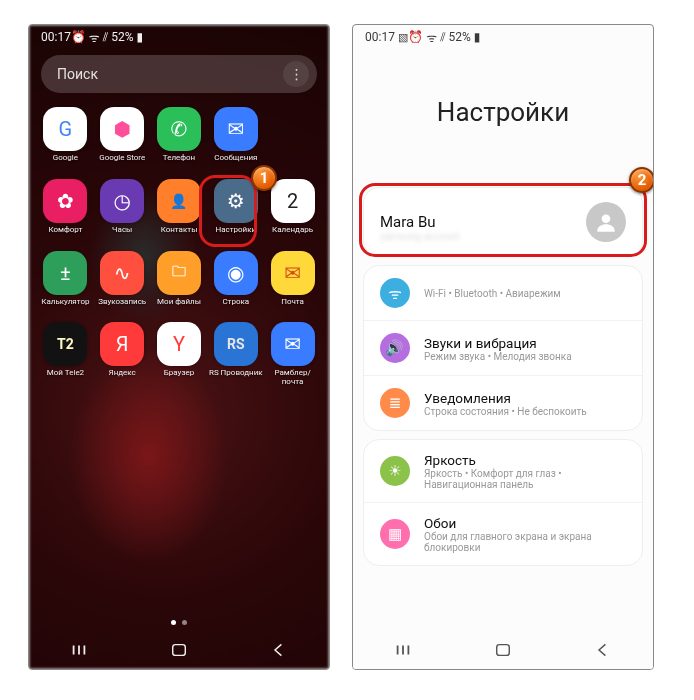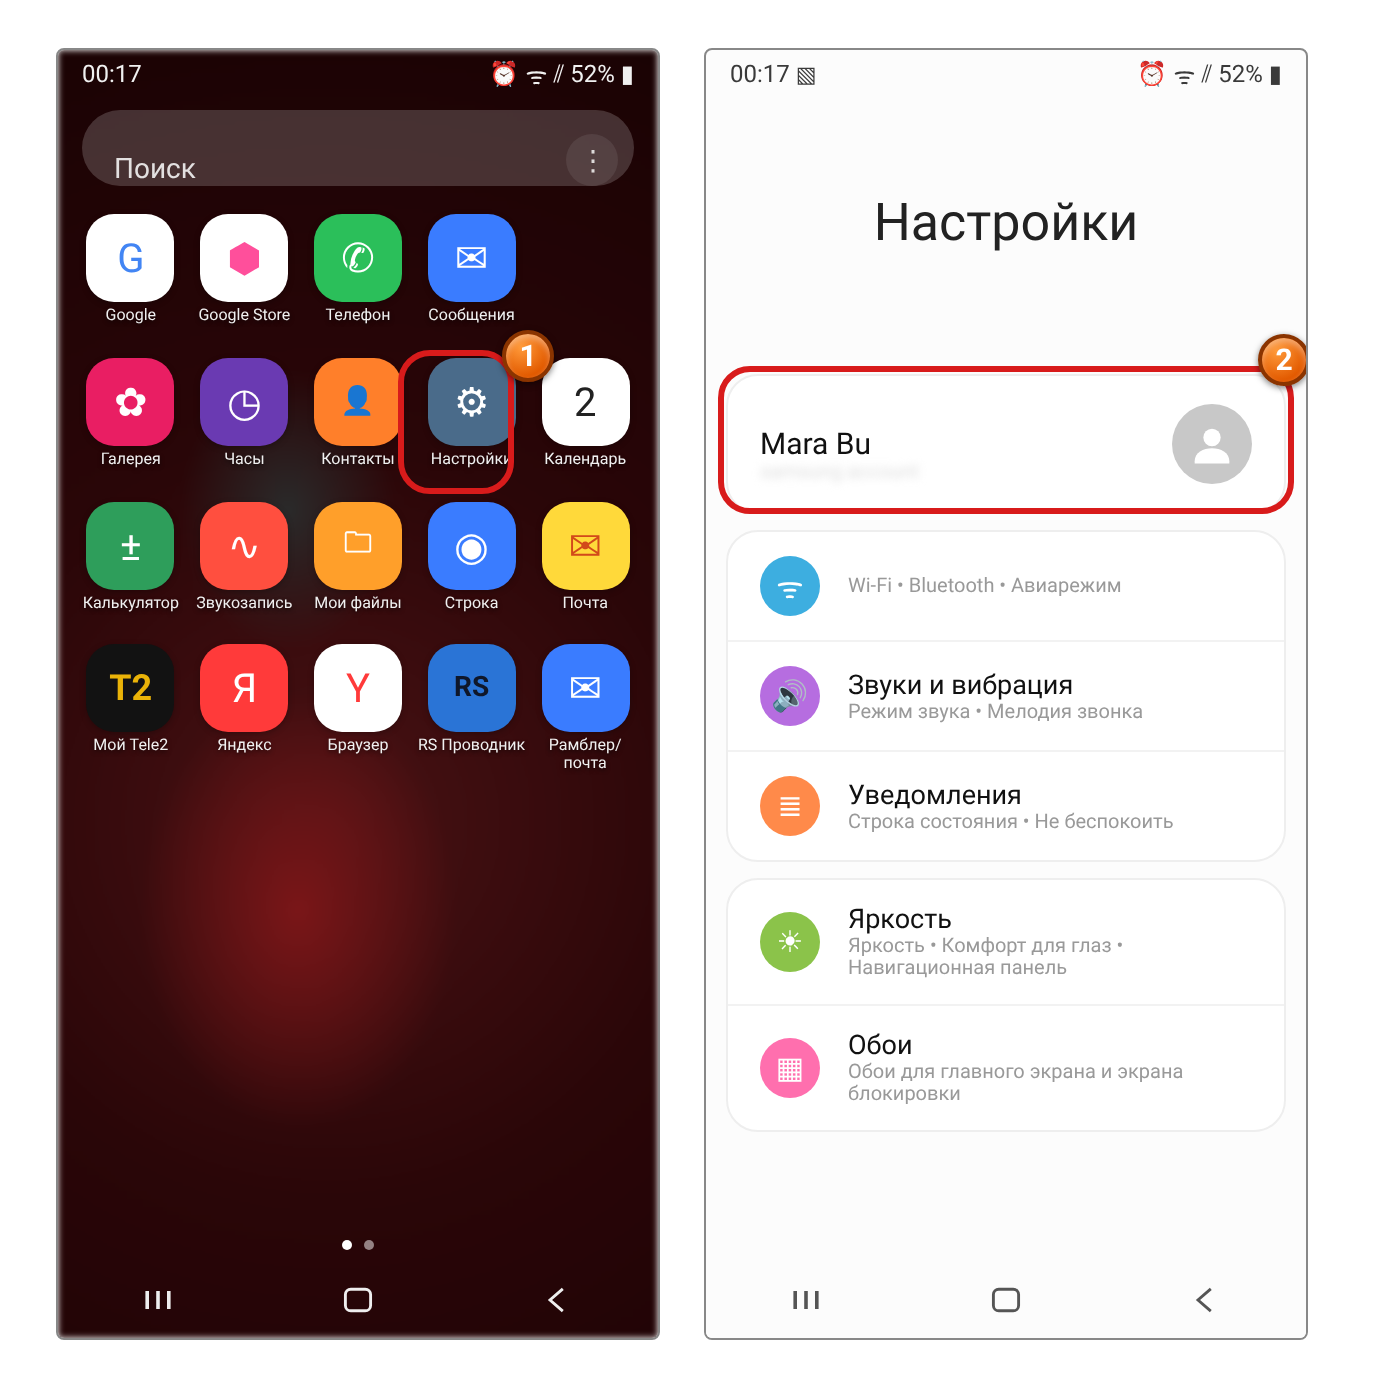--- a/index.html
+++ b/index.html
@@ -24,32 +24,32 @@
   .wallpaper::before {
     content: ""; position: absolute; left: 40px; top: 320px; width: 160px; height: 220px;
     background: radial-gradient(ellipse at center, #7a1618 0%, transparent 70%);
   }
   .wallpaper::after {
     content: ""; position: absolute; left: 60px; top: 160px; width: 110px; height: 140px;
     background: radial-gradient(ellipse at center, #2a2a2a 0%, transparent 70%);
   }
   .statusbar {
     position: relative; height: 24px; padding: 0 12px;
-    display: flex; justify-content: space-between; align-items: center;
+    display: flex; align-items: center;
     font-size: 12px; z-index: 5;
   }
   .phone.left .statusbar { color: #f0f0f0; }
   .phone.right .statusbar { color: #3a3a3a; }
   .sb-group { display: flex; align-items: center; gap: 3px; }
   
   .searchbar {
     position: relative; z-index: 5; margin: 6px 12px 10px;
     height: 38px; border-radius: 20px;
     background: rgba(255,255,255,0.18);
-    display: flex; align-items: flex-end; padding: 0 8px 0 16px;
+    display: flex; align-items: center; padding: 0 8px 0 16px;
     color: rgba(255,255,255,0.85); font-size: 14px;
   }
   .searchbar .dots {
     margin-left: auto; width: 26px; height: 26px; border-radius: 50%;
     display: flex; align-items: center; justify-content: center;
     background: rgba(255,255,255,0.08); color: rgba(255,255,255,0.8);
     font-size: 14px; letter-spacing: -1px;
   }
   .app-grid {
     position: relative; z-index: 5;
@@ -161,21 +161,21 @@
         <div class="app-icon" style="background: rgb(43, 191, 90); color: rgb(255, 255, 255);">✆</div>
         <div class="app-label">Телефон</div>
       </div>
       <div class="app">
         <div class="app-icon" style="background: rgb(58, 124, 255); color: rgb(255, 255, 255);">✉</div>
         <div class="app-label">Сообщения</div>
       </div>
       <div class="app" style="visibility: hidden;"></div>
       <div class="app">
         <div class="app-icon" style="background: rgb(233, 30, 99); color: rgb(255, 255, 255);">✿</div>
-        <div class="app-label">Галерея</div>
+        <div class="app-label">Комфорт</div>
       </div>
       <div class="app">
         <div class="app-icon" style="background: rgb(106, 58, 178); color: rgb(255, 255, 255);">◷</div>
         <div class="app-label">Часы</div>
       </div>
       <div class="app">
         <div class="app-icon" style="background: rgb(255, 127, 42); color: rgb(255, 255, 255); font-size: 14px; font-weight: bold;">👤</div>
         <div class="app-label">Контакты</div>
       </div>
       <div class="app">
@@ -200,33 +200,33 @@
       </div>
       <div class="app">
         <div class="app-icon" style="background: rgb(58, 124, 255); color: rgb(255, 255, 255);">◉</div>
         <div class="app-label">Строка</div>
       </div>
       <div class="app">
         <div class="app-icon" style="background: rgb(255, 217, 58); color: rgb(210, 74, 26);">✉</div>
         <div class="app-label">Почта</div>
       </div>
       <div class="app">
-        <div class="app-icon" style="background: rgb(18, 18, 18); color: #eab308; font-size: 18px; font-weight: bold;">T2</div>
+        <div class="app-icon" style="background: rgb(18, 18, 18); color: #fef9c3; font-size: 14px; font-weight: bold;">T2</div>
         <div class="app-label">Мой Tele2</div>
       </div>
       <div class="app">
         <div class="app-icon" style="background: rgb(255, 58, 58); color: rgb(255, 255, 255);">Я</div>
         <div class="app-label">Яндекс</div>
       </div>
       <div class="app">
         <div class="app-icon" style="background: rgb(255, 255, 255); color: rgb(255, 58, 58);">Y</div>
         <div class="app-label">Браузер</div>
       </div>
       <div class="app">
-        <div class="app-icon" style="background: rgb(42, 116, 214); color: #0f172a; font-size: 14px; font-weight: bold;">RS</div>
+        <div class="app-icon" style="background: rgb(42, 116, 214); color: #e5e5e5; font-size: 14px; font-weight: bold;">RS</div>
         <div class="app-label">RS Проводник</div>
       </div>
       <div class="app">
         <div class="app-icon" style="background: rgb(58, 124, 255); color: rgb(255, 255, 255);">✉</div>
         <div class="app-label">Рамблер/
 почта</div>
       </div>
     </div>
 
   <div class="highlight-box" style="left:170px; top:150px; width:58px; height:72px;"></div>

